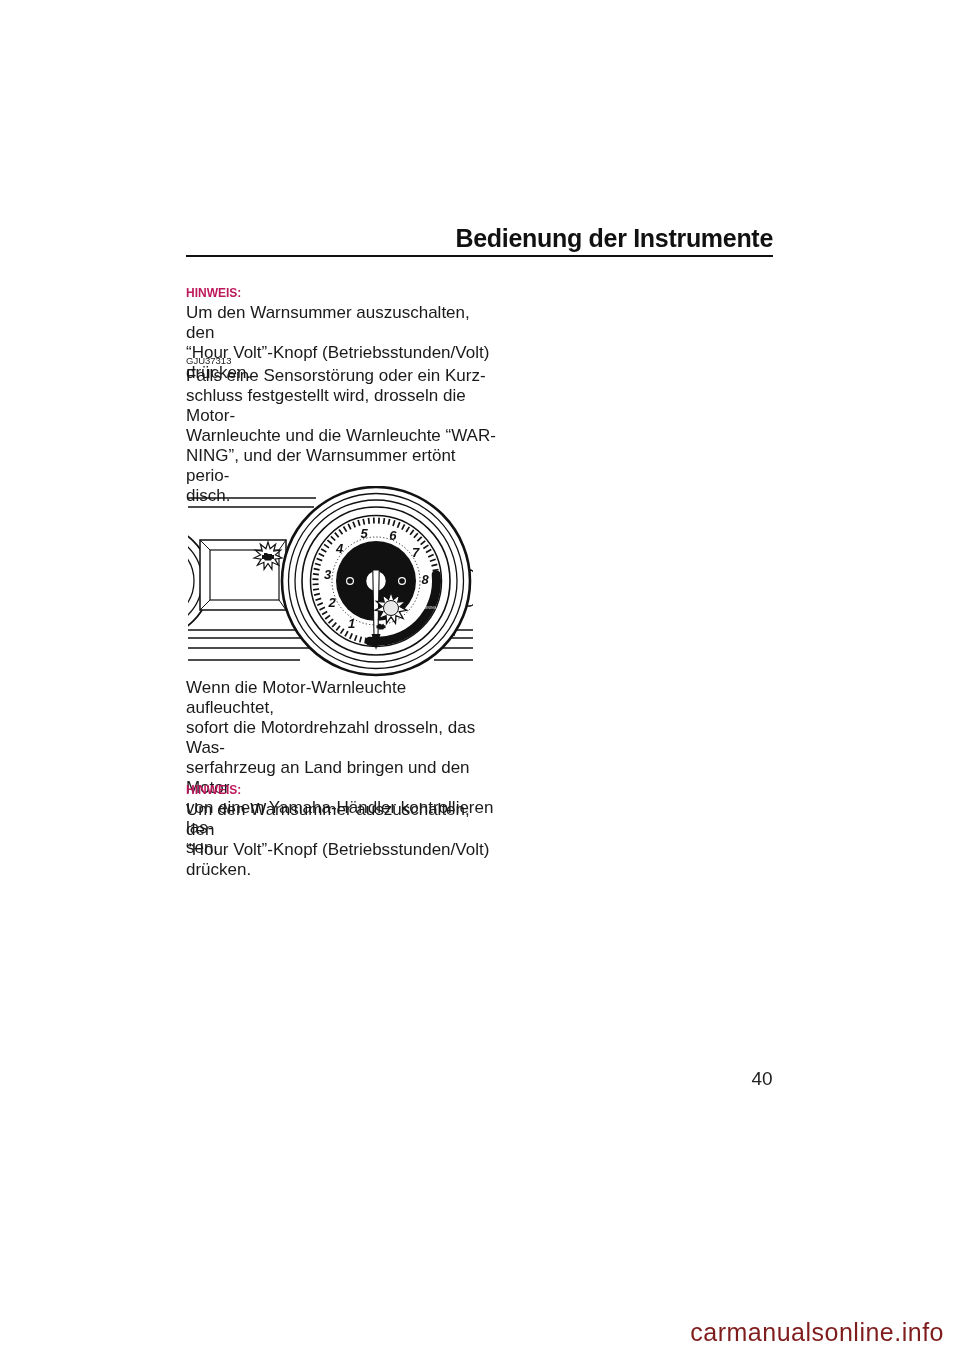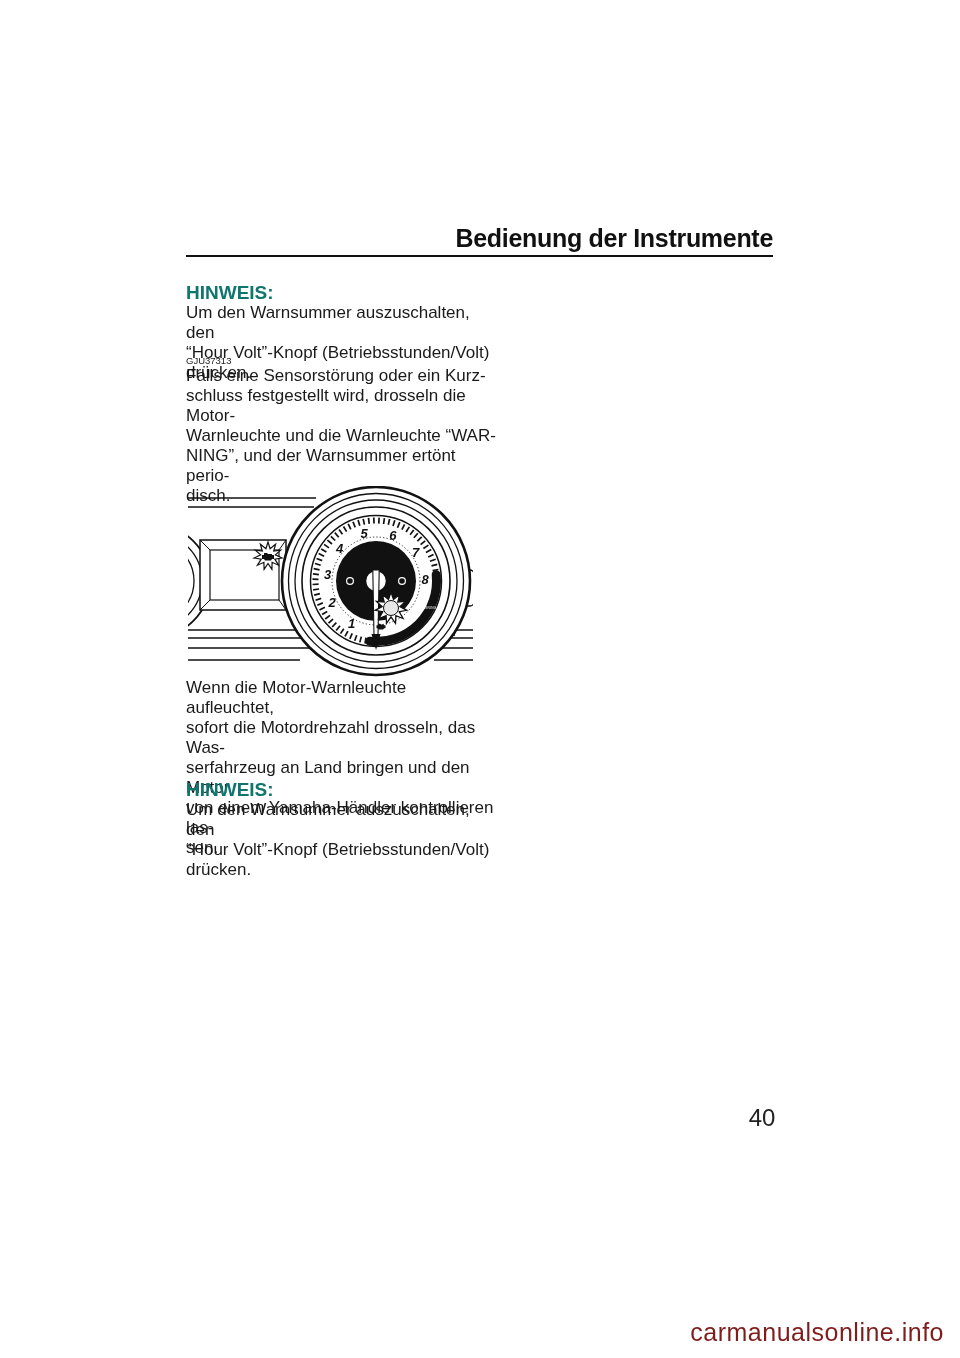--- a/index.html
+++ b/index.html
@@ -6,30 +6,30 @@
   .page{
     position:relative;width:960px;height:1358px;background:#ffffff;
     font-family:"Liberation Sans",sans-serif;color:#1a1a1a;overflow:hidden;
   }
   .page-title{
     position:absolute;left:186px;top:224px;width:587px;text-align:right;
     font-size:25px;font-weight:700;letter-spacing:-0.3px;color:#111;
   }
   .header-rule{position:absolute;left:186px;top:255px;width:587px;height:2px;background:#111;}
   .col{position:absolute;left:186px;width:312px;}
-  .note-label{font-size:19px;font-weight:700;line-height:20px;margin:0;color:#0f766e;}
+  .note-label{font-size:12px;font-weight:700;line-height:20px;margin:0;color:#be185d;}
   .body-text{font-size:17px;line-height:20px;margin:0;white-space:pre-line;}
   .code{font-size:9.5px;line-height:11px;margin:0;color:#222;}
   .sub-heading{font-size:15.5px;font-weight:700;line-height:19px;margin:0;color:#111;}
   #block1{top:283px;}
   #block2{top:355px;}
   #figure{position:absolute;left:188px;top:486px;width:285px;height:192px;}
   #block3{top:678px;}
   #block4{top:780px;}
-  .page-number{position:absolute;left:742px;top:1104px;width:40px;text-align:center;font-size:24px;color:#222;}
+  .page-number{position:absolute;left:742px;top:1068px;width:40px;text-align:center;font-size:19px;color:#222;}
   .watermark{position:absolute;right:16px;top:1318px;font-size:25px;color:#7f1d1d;letter-spacing:0.5px;}
   svg text.dial-num{font-family:"Liberation Sans",sans-serif;font-size:13px;font-weight:700;font-style:italic;fill:#111;text-anchor:middle;}
   svg text.warn-label{font-family:"Liberation Sans",sans-serif;font-size:3.2px;fill:#ffffff;text-anchor:middle;letter-spacing:0.2px;}
 </style>
 </head>
 <body>
 
 <div class="page">
 
   <div class="page-title">Bedienung der Instrumente</div>

